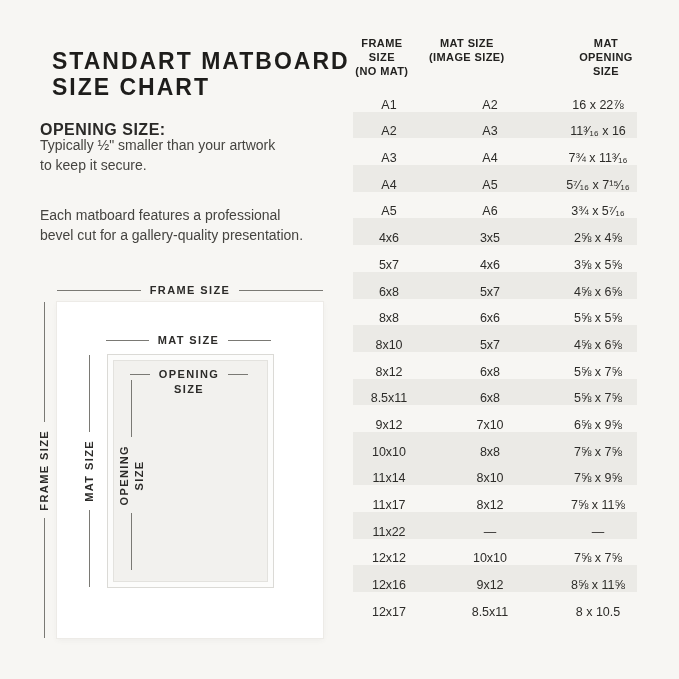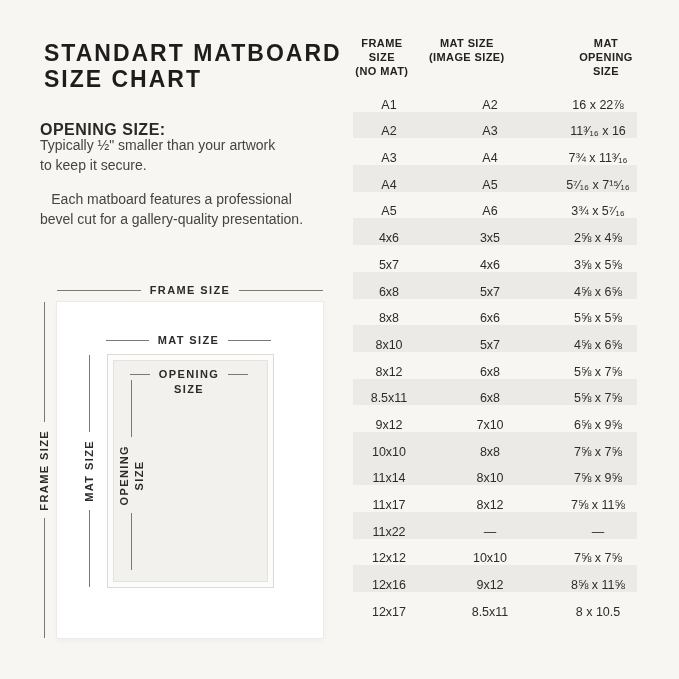--- a/index.html
+++ b/index.html
@@ -3,21 +3,21 @@
 <meta charset="utf-8">
 <style>
   html,body { margin:0; padding:0; background:#f7f6f3; }
   .canvas {
     position:relative; width:679px; height:679px; overflow:hidden;
     background:#f7f6f3; color:#232220;
     font-family:"Liberation Sans","DejaVu Sans",sans-serif;
   }
   
   .title {
-    position:absolute; left:40px; top:36px; margin:4px;
+    position:absolute; left:40px; top:36px; margin:12px;
     font-size:23px; line-height:26px; font-weight:700;
     letter-spacing:2px; color:#1e1d1b; white-space:pre-line;
   }
   .sec-h {
     position:absolute; left:40px;
     font-size:16px; font-weight:700; letter-spacing:0.5px; color:#2a2927;
   }
   .sec-b {
     position:absolute; left:40px;
     font-size:14px; line-height:19.5px; color:#454440; white-space:pre-line;
@@ -72,21 +72,21 @@
 
 <div class="canvas">
 
   <h1 class="title">STANDART MATBOARD
 SIZE CHART</h1>
 
   <div class="sec-h" style="top:121px;">OPENING SIZE:</div>
   <div class="sec-b" style="top:136px;">Typically ½" smaller than your artwork
 to keep it secure.</div>
 
-  <div class="sec-b" style="top:190px;text-align:center;">Each matboard features a professional
+  <div class="sec-b" style="top:206px;">Each matboard features a professional
 bevel cut for a gallery-quality presentation.</div>
 
   <div class="frame-rect"></div>
   <div class="mat-rect"></div>
 
   <div class="h-label" style="left:57px; top:283px; width:266px;">
     <span class="hline"></span>
     <span class="htext">FRAME SIZE</span>
     <span class="hline"></span>
   </div>

